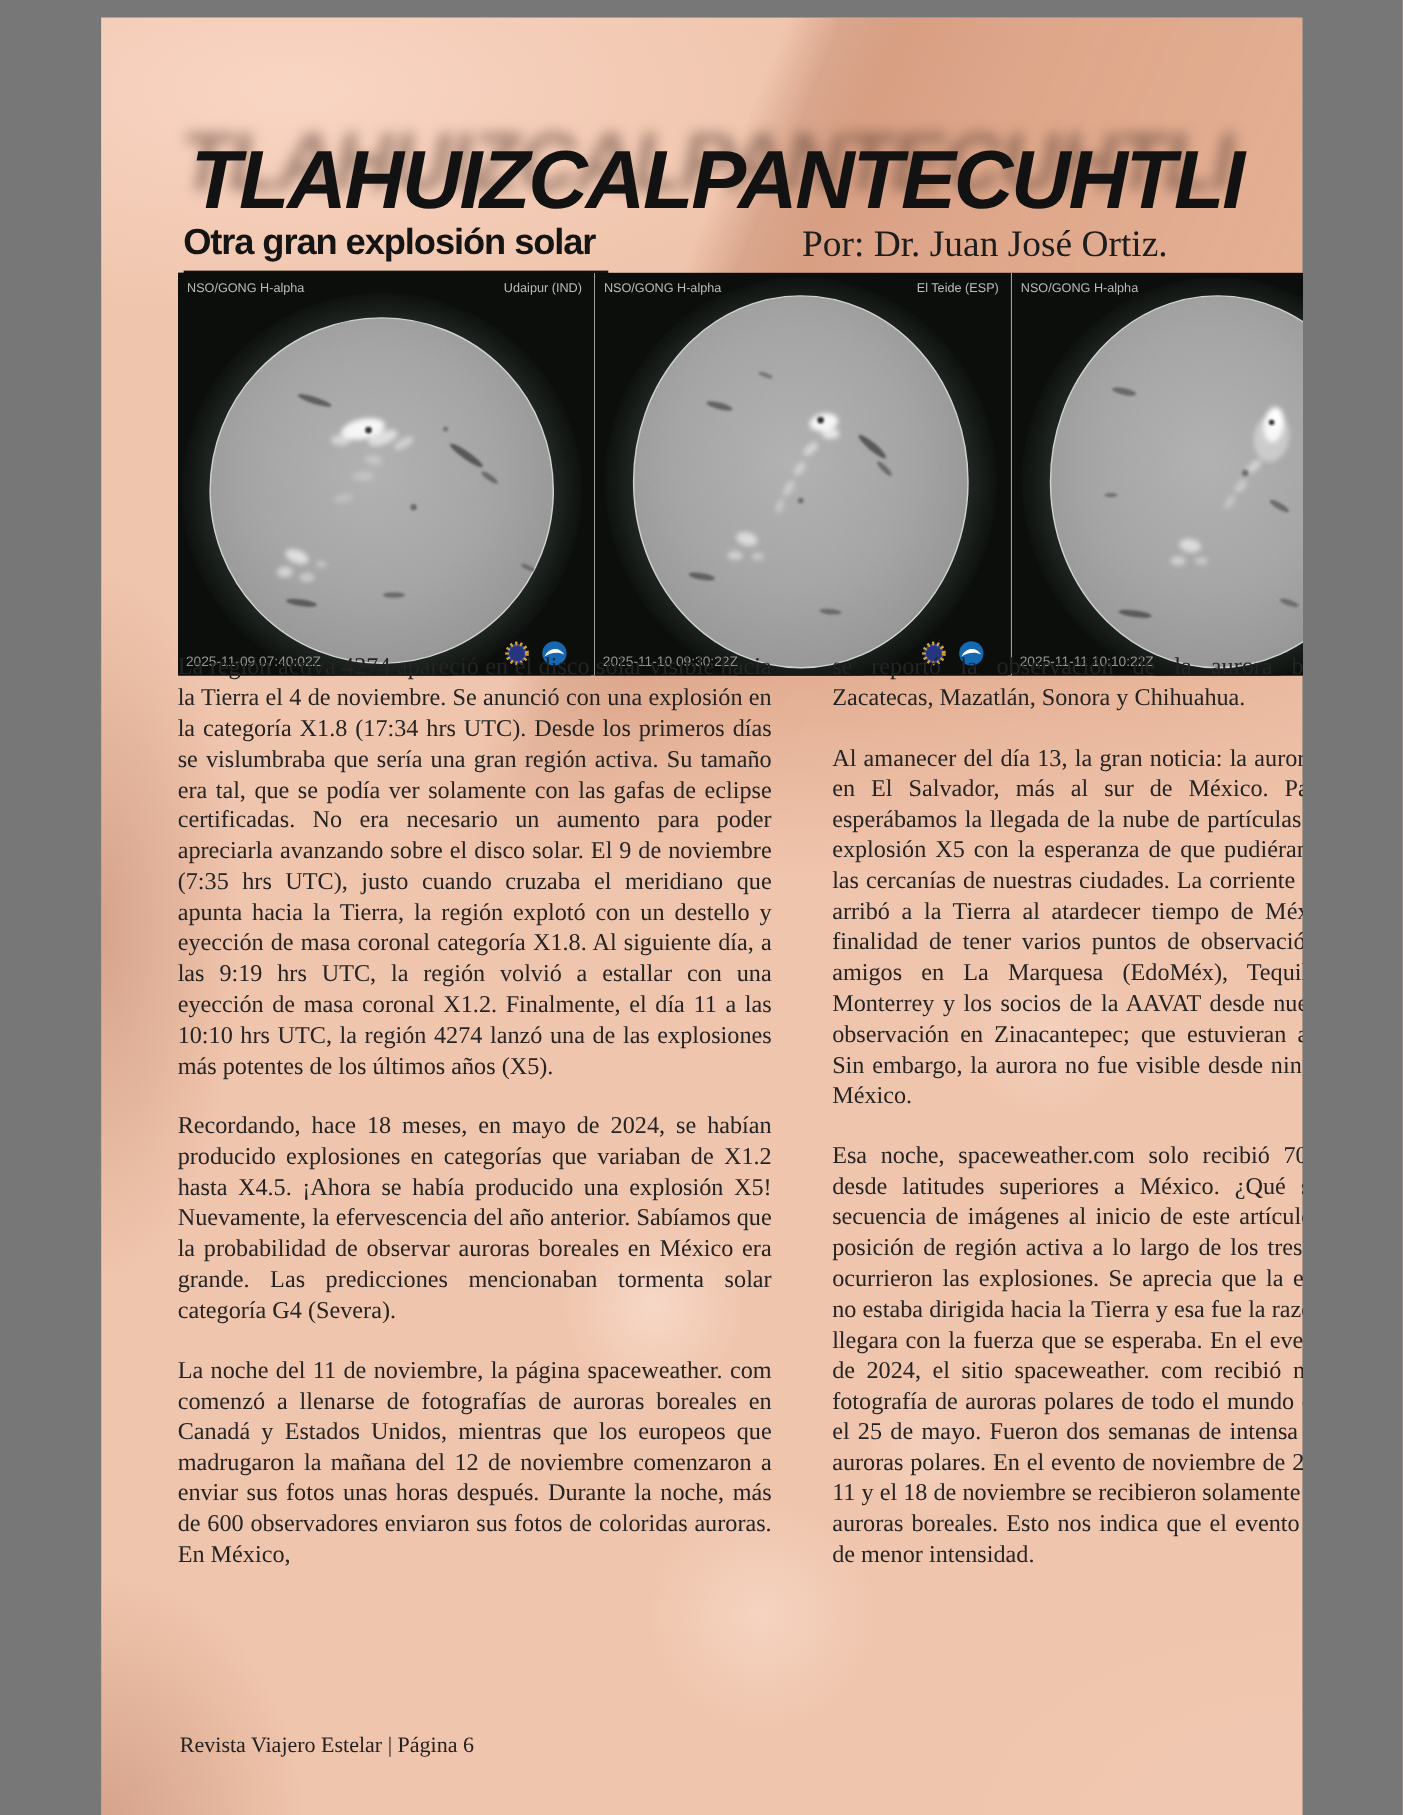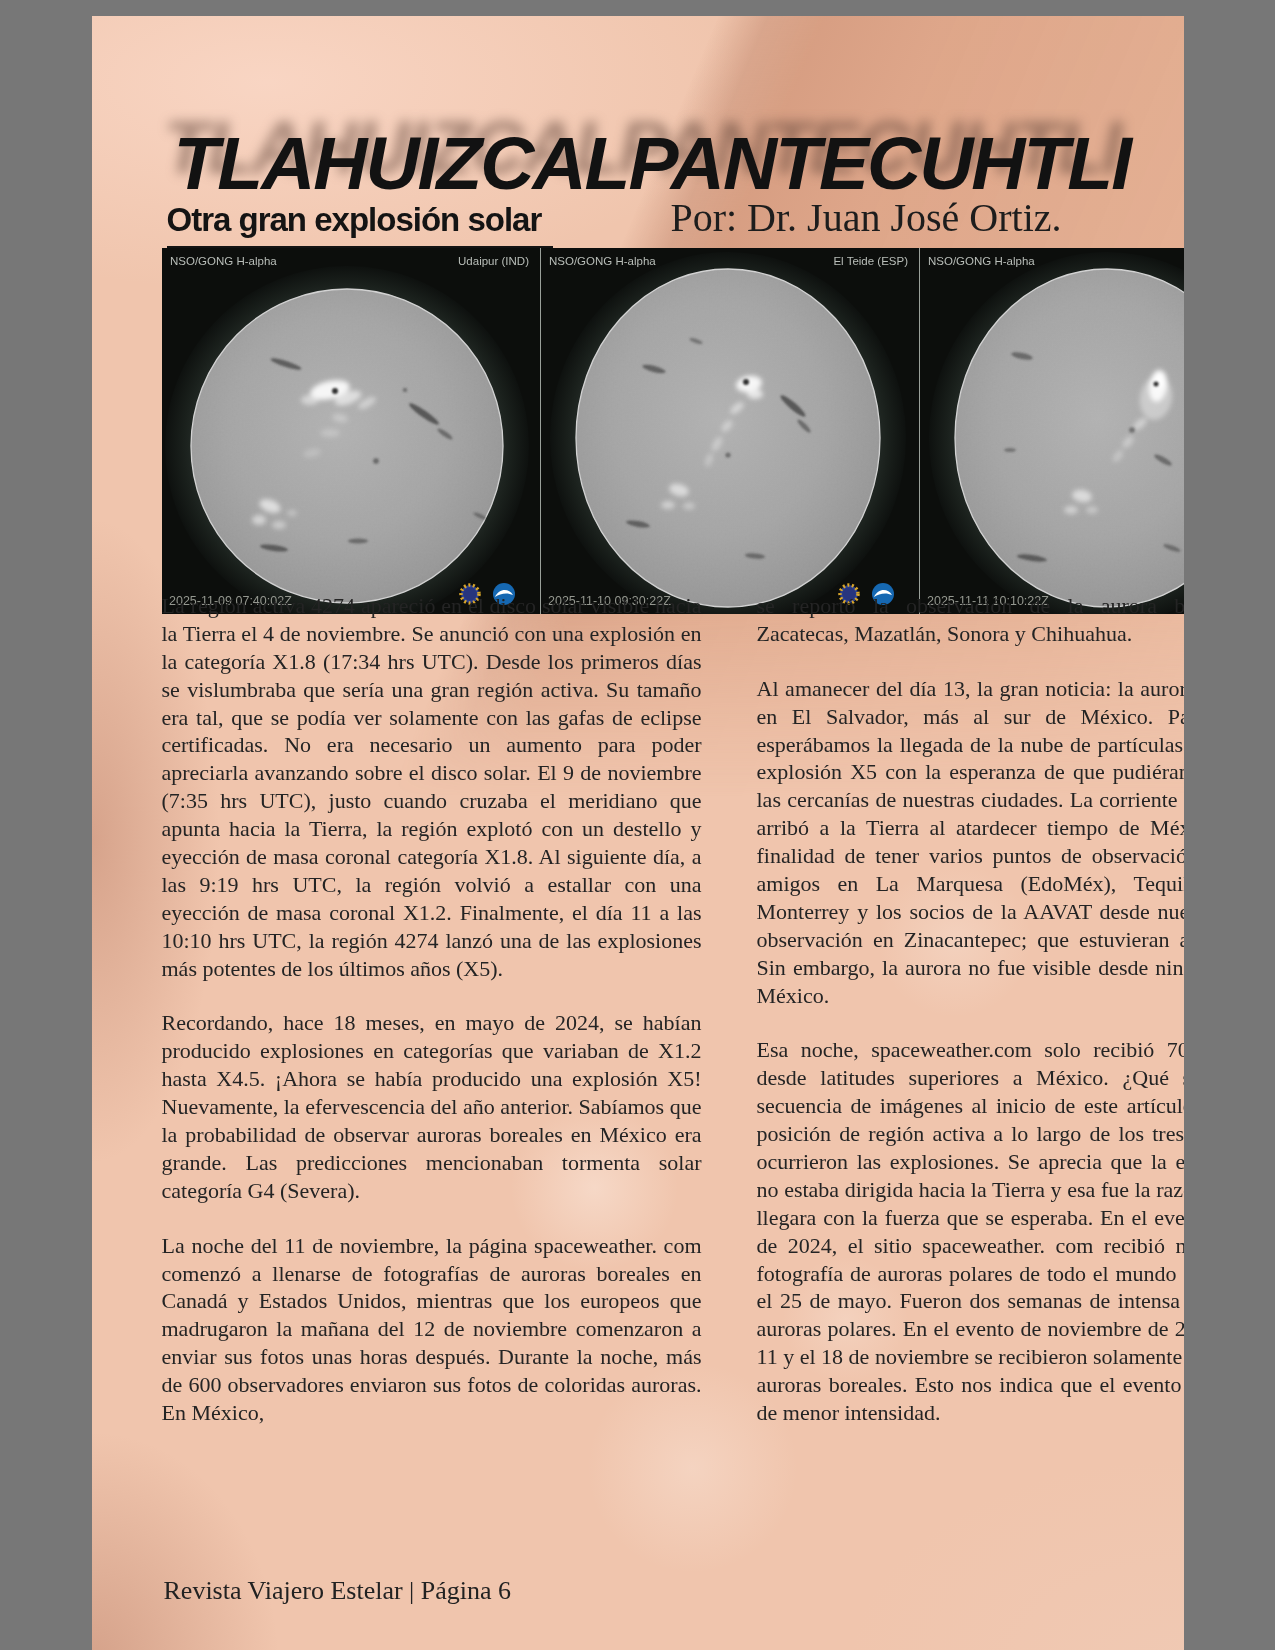--- a/index.html
+++ b/index.html
@@ -41,43 +41,43 @@
   .title{top:60px;color:#121212;z-index:3;}
   .title-shadow{top:94px;left:72px;color:rgba(97,70,58,.55);filter:blur(6px);z-index:2;}
 
   .subtitle{
     position:absolute;left:75px;top:158px;z-index:3;
     font-family:"Liberation Sans", sans-serif;font-weight:700;
     font-size:33px;letter-spacing:-1px;color:#141414;
     padding:0 12px 7px 0;border-bottom:4px solid #141414;
   }
   .byline{
-    position:absolute;right:122px;top:178px;z-index:3;
-    font-size:40px;color:#1d1d1d;
+    position:absolute;right:122px;top:188px;z-index:3;
+    font-size:34px;color:#1d1d1d;
   }
 
   .sun-strip{
     position:absolute;left:70px;top:232px;z-index:3;display:flex;gap:3px;
     background:#0c0e0c;
     justify-content:center;
   }
   .sun-panel{display:block;background:#0c0e0c;}
   .sun-panel + .sun-panel{border-left:1px solid #9aa09a;}
 
   .col{
     position:absolute;top:576px;width:540px;z-index:3;
     font-size:22px;line-height:1.268;color:#242424;text-align:justify;
   }
   .col p{margin:0 0 27px 0;}
   .col-left{left:70px;}
   .col-right{left:665px;}
 
   .footer{
     position:absolute;left:72px;top:1560px;z-index:3;
-    font-size:26px;color:#222;
+    font-size:20px;color:#222;
   }
   svg text{font-family:"Liberation Sans", sans-serif;}
 </style>
 </head>
 <body>
 
 <div class="page">
   <div class="layer">
 
     <div class="title-shadow">TLAHUIZCALPANTECUHTLI</div>

